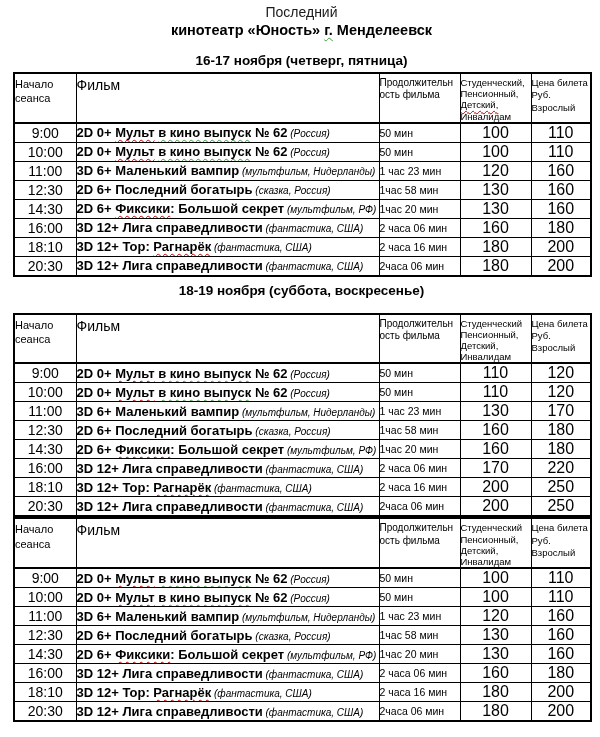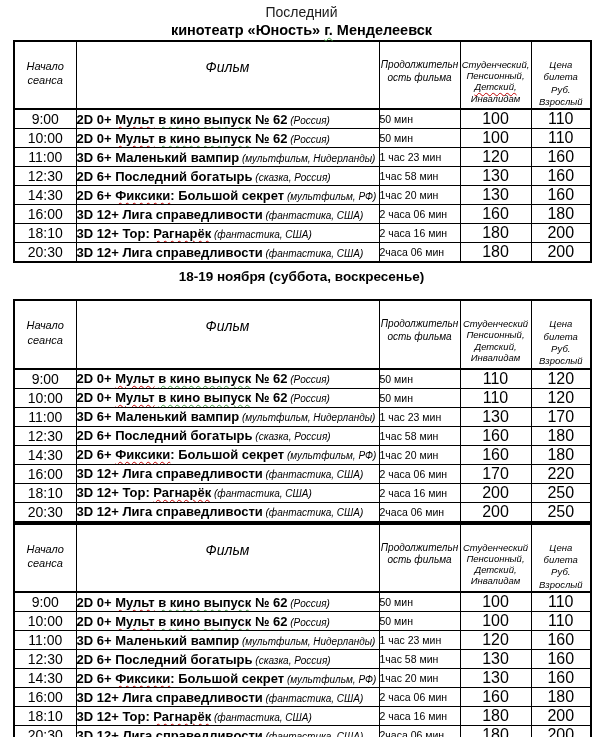--- a/index.html
+++ b/index.html
@@ -22,22 +22,22 @@
   table.sched{
     border-collapse:collapse;table-layout:fixed;width:577px;
     border:2px solid var(--border);
   }
   .sched td{
     border:1.5px solid var(--border);
     padding:0;overflow:hidden;vertical-align:middle;
   }
   .sched tr.hdr td{
     border-bottom:2px solid var(--border);
-    font-style:italic;text-align:center;vertical-align:top;
-    height:44px;padding-top:17px;
+    text-align:left;vertical-align:top;
+    height:44px;padding-top:3px;
   }
   .h-time{font-size:11px;line-height:1.3;}
   .h-film{font-size:14px;}
   .h-dur{font-size:10px;line-height:1.25;}
   .h-disc{font-size:9.5px;line-height:1.18;}
   .h-price{font-size:9.5px;line-height:1.3;}
 
   .sched tbody tr:not(.hdr) td{height:17px;}
   .c-time{font-size:14px;text-align:center;}
   .c-film{padding-left:6px;font-weight:700;font-size:13px;white-space:nowrap;}
@@ -57,20 +57,21 @@
   }
 </style>
 </head>
 <body>
 
 <div class="page">
   <div class="doc-title">Последний</div>
   <div class="doc-subtitle"><span>кинотеатр «Юность» </span><span class="wavy-green">г.</span><span> Менделеевск</span></div>
   <div id="sections">
       <div class="section">
+        <div class="date-heading">16-17 ноября (четверг, пятница)</div>
         <table class="sched">
           <colgroup>
             <col style="width: 62px;">
             <col style="width: 303px;">
             <col style="width: 81px;">
             <col style="width: 71px;">
             <col style="width: 60px;">
           </colgroup>
           <tbody>
             <tr class="hdr">

